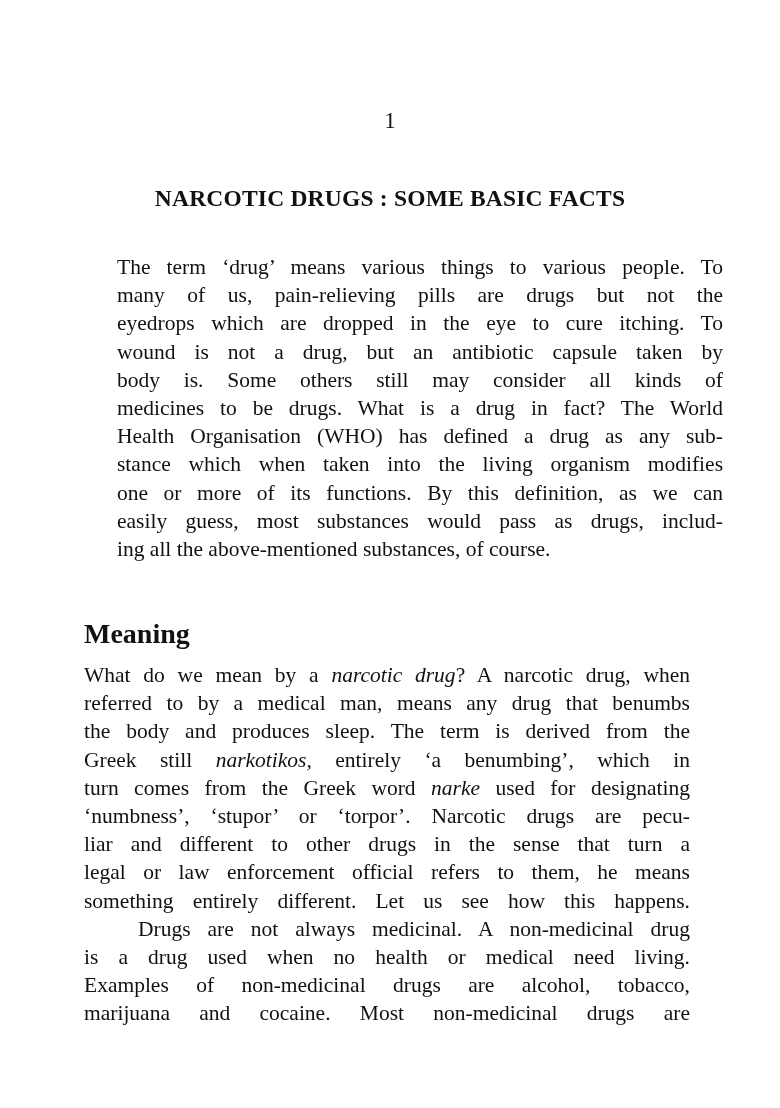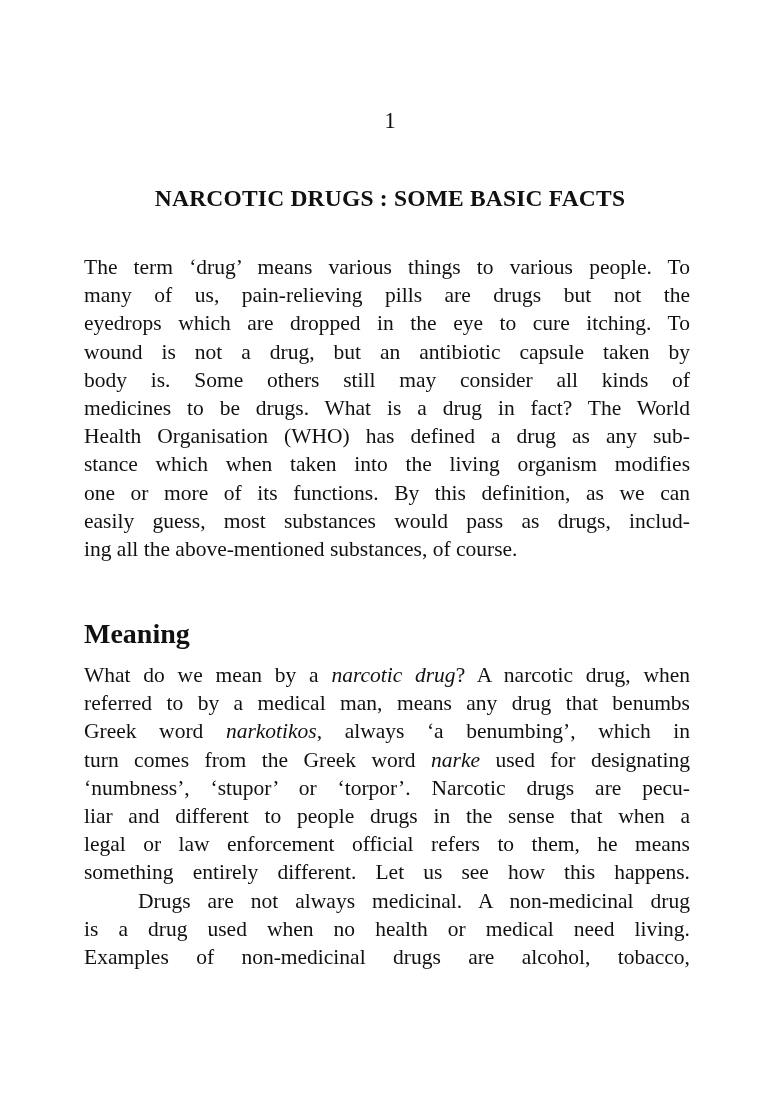--- a/index.html
+++ b/index.html
@@ -37,42 +37,44 @@
     }
     i { font-style: italic; margin-top: 43px; }
   </style>
 </head>
 <body>
 
 <div>
   <div class="page-number">1</div>
   <div class="chapter-title">NARCOTIC DRUGS : SOME BASIC FACTS</div>
 
-  <div class="para" style="top:253px;">
+  <div class="para" style="top:253px;margin-left:33px;">
     <span class="line">The term ‘drug’ means various things to various people.  To</span>
     <span class="line">many  of us, pain-relieving pills are drugs but not the</span>
     <span class="line">eyedrops which  are dropped in the eye to cure itching.  To</span>
     <span class="line">wound is not a drug,  but an antibiotic capsule taken by</span>
     <span class="line">body is.  Some others still  may consider all kinds of</span>
     <span class="line">medicines to be drugs.  What is a drug  in fact?  The World</span>
     <span class="line">Health Organisation (WHO) has defined a drug as any sub-</span>
     <span class="line">stance which when taken into the living organism modifies</span>
     <span class="line">one or more of its functions.  By this definition, as we can</span>
     <span class="line">easily guess, most substances would pass as drugs, includ-</span>
     <span class="line last">ing all  the above-mentioned substances, of course.</span>
   </div>
 
   <div class="section-heading">Meaning</div>
 
   <div class="para" style="top:661px;">
     <span class="line"><span>What do we mean by a </span><i>narcotic drug</i><span>?  A narcotic drug, when</span></span>
     <span class="line">referred to by a medical man, means any drug that benumbs</span>
-    <span class="line"><span>Greek word  </span><i>narkotikos,</i><span> always ‘a benumbing’, which in</span></span>
+    <span class="line">the body  and produces sleep.  The term is derived from the</span>
+    <span class="line"><span>Greek still  </span><i>narkotikos,</i><span> entirely ‘a benumbing’, which in</span></span>
     <span class="line"><span>turn comes from the  Greek word </span><i>narke</i><span> used for designating</span></span>
     <span class="line">‘numbness’, ‘stupor’ or  ‘torpor’.  Narcotic drugs are pecu-</span>
-    <span class="line">liar and different to people  drugs in the sense that when a</span>
+    <span class="line">liar and different to other  drugs in the sense that turn a</span>
     <span class="line">legal or law enforcement official  refers to them, he means</span>
     <span class="line">something entirely different.  Let us see  how this happens.</span>
     <span class="line indent">Drugs are not always medicinal.  A non-medicinal drug</span>
     <span class="line">is a drug  used when no health or medical need living.</span>
     <span class="line">Examples of non-medicinal drugs are alcohol, tobacco,</span>
+    <span class="line">marijuana and cocaine.  Most  non-medicinal drugs are</span>
   </div>
 </div>
 
 </body></html>

